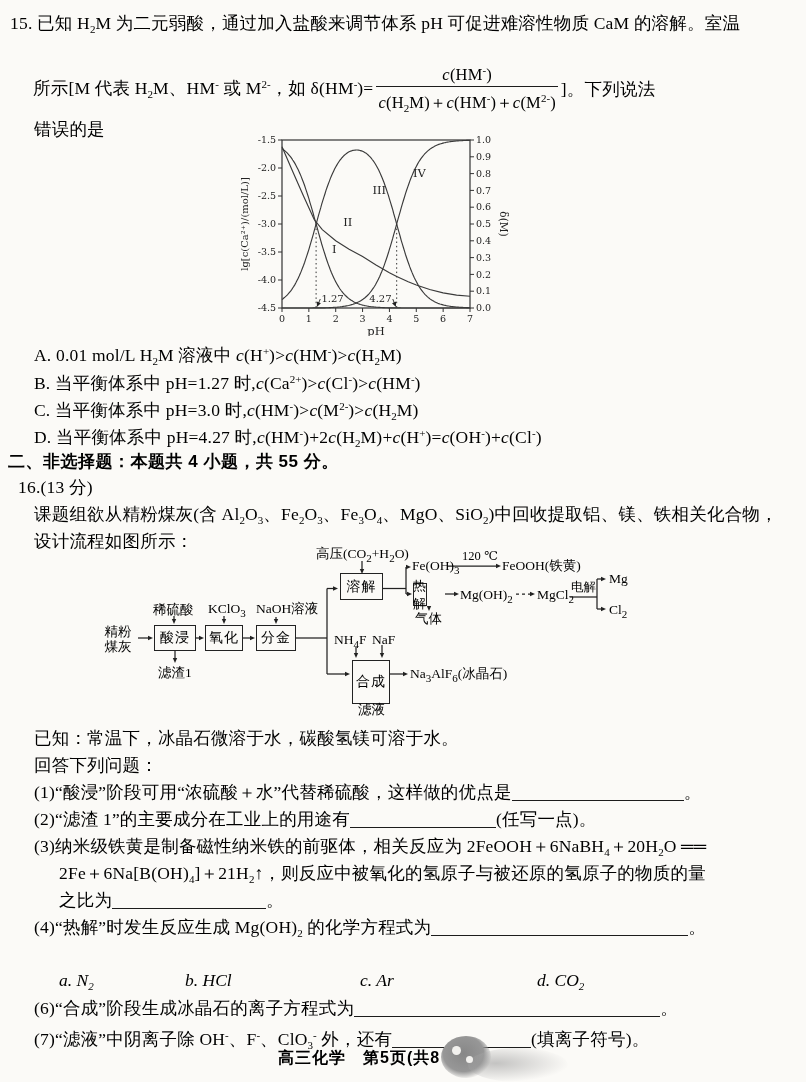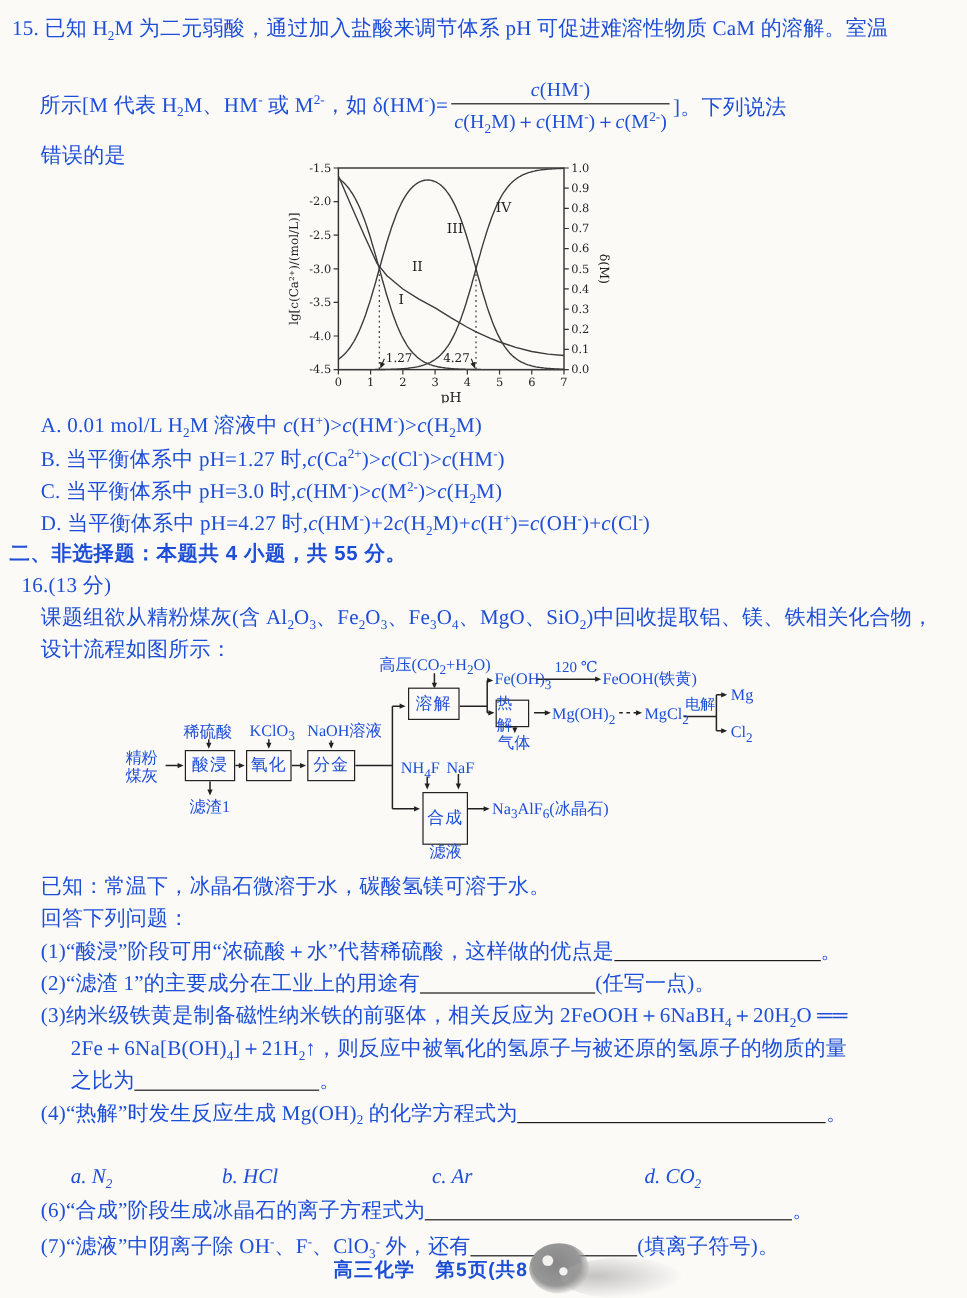--- a/index.html
+++ b/index.html
@@ -1,17 +1,17 @@
 <!DOCTYPE html>
 <html><head>
 <meta charset="utf-8">
 <style>
   html,body{margin:0;padding:0;background:#e8e8e8;}
   .page{position:relative;width:806px;height:1082px;background:#fbfaf7;
-        font-family:"Liberation Serif","DejaVu Serif",serif;color:#1d4ed8;overflow:hidden;}
+        font-family:"Liberation Serif","DejaVu Serif",serif;color:#000000;overflow:hidden;}
   .ln{position:absolute;font-size:17.5px;line-height:23px;white-space:nowrap;letter-spacing:.2px;}
   .ln i{font-style:italic;}
   sub,sup{font-size:11px;letter-spacing:0;}
   sub{vertical-align:-4px;} sup{vertical-align:6px;}
   .fracline{display:flex;align-items:center;height:46px;}
   .frac{display:inline-block;text-align:center;margin:0 3px;}
   .frac .num{display:block;padding:0 10px 1px;border-bottom:1.4px solid #1c1c1c;font-size:16.5px;line-height:20px;}
   .frac .den{display:block;padding:1px 2px 0;font-size:16.5px;line-height:20px;}
   .blank{display:inline-block;border-bottom:1.4px solid #1c1c1c;height:14px;vertical-align:-3px;}
   .bold-sans{font-family:"Liberation Sans","DejaVu Sans",sans-serif;font-weight:bold;font-size:17px;letter-spacing:.5px;}
@@ -188,21 +188,21 @@
         <polygon points="276,155 273.8,150 278.2,150" fill="#222"></polygon>
       </svg>
     <div class="flbl flow-input" style="left:6px;top:79px">
       <div>精粉</div>
       <div>煤灰</div>
     </div>
     <div class="fbox" style="left:59px;top:80px;width:42px;height:26px">酸浸</div>
     <div class="fbox" style="left:110px;top:80px;width:38px;height:26px">氧化</div>
     <div class="fbox" style="left:161px;top:80px;width:40px;height:26px">分金</div>
     <div class="fbox" style="left:245px;top:28px;width:43px;height:27px">溶解</div>
-    <div class="fbox" style="left:318px;top:38px;width:28px;height:23px;font-size:13px">热解</div>
+    <div class="fbox" style="left:318px;top:38px;width:14px;height:23px;font-size:13px">热解</div>
     <div class="fbox" style="left:257px;top:115px;width:38px;height:44px">合成</div>
 
     <div class="flbl" style="left:58px;top:57px">稀硫酸</div>
     <div class="flbl" style="left:113px;top:56px">KClO<sub>3</sub></div>
     <div class="flbl" style="left:161px;top:56px">NaOH溶液</div>
     <div class="flbl" style="left:221px;top:1px">高压(CO<sub>2</sub>+H<sub>2</sub>O)</div>
     <div class="flbl" style="left:239px;top:87px">NH<sub>4</sub>F</div>
     <div class="flbl" style="left:277px;top:87px">NaF</div>
 
     <div class="flbl" style="left:63px;top:120px">滤渣1</div>

